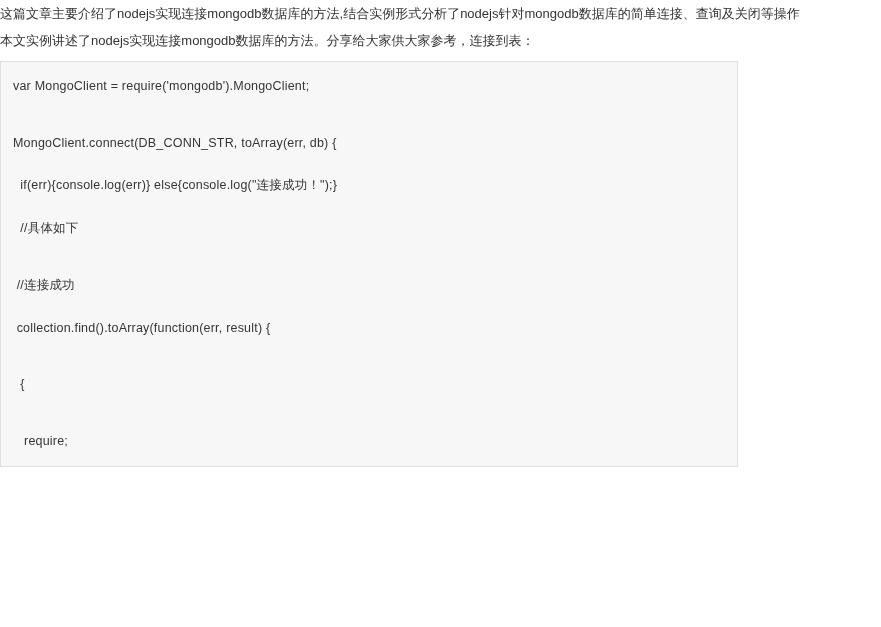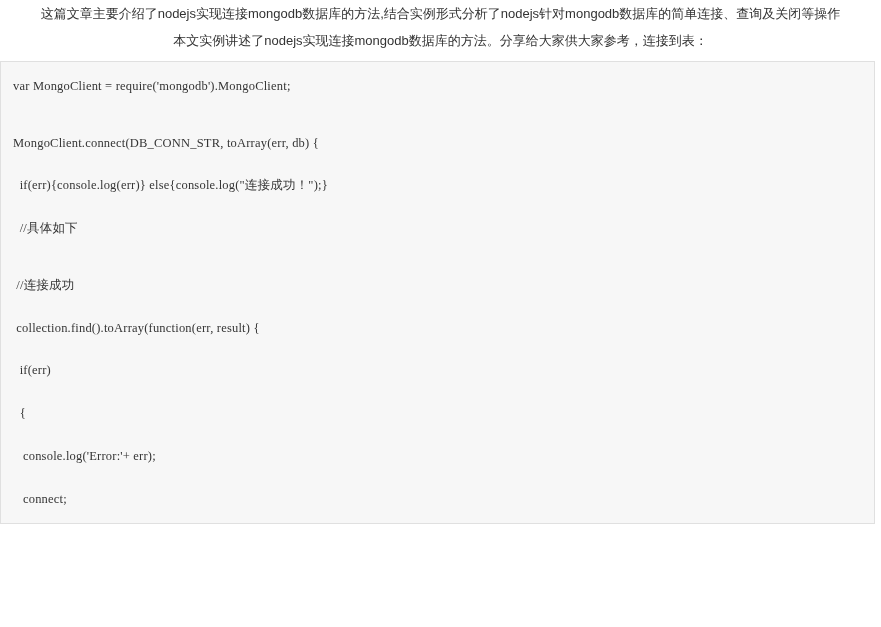--- a/index.html
+++ b/index.html
@@ -8,33 +8,32 @@
     font-family: "Microsoft YaHei", Arial, sans-serif;
     font-size: 13px;
     color: #333;
     background: #ffffff;
     width: 881px;
   }
   .intro {
     padding: 2px 0;
     line-height: 1.8;
     color: #333;
-    text-align: center;
   }
   .code-block {
     background: #f7f7f7;
     border: 1px solid #e0e0e0;
     margin-top: 6px;
     padding: 10px 12px;
-    font-family: Liberation Serif, serif;
+    font-family: Liberation Sans, sans-serif;
     font-size: 12.5px;
     color: #353535;
     line-height: 1.5;
     box-sizing: border-box;
-    width: 875px;
+    width: 738px;
   }
   .code-line {
     white-space: pre;
     margin: 5px 0;
     min-height: 16px;
     letter-spacing: 0.2px;
   }
   .blank {
     height: 14px;
   }
@@ -53,20 +52,18 @@
   <div class="blank"></div>
   <div class="code-line">  if(err){console.log(err)} else{console.log("连接成功！");}</div>
   <div class="blank"></div>
   <div class="code-line">  //具体如下</div>
   <div class="blank"></div>
   <div class="blank"></div>
   <div class="code-line"> //连接成功</div>
   <div class="blank"></div>
   <div class="code-line"> collection.find().toArray(function(err, result) {</div>
   <div class="blank"></div>
-  <div class="code-line">  if(err)</div>
   <div class="blank"></div>
   <div class="code-line">  {</div>
   <div class="blank"></div>
-  <div class="code-line">   console.log('Error:'+ err);</div>
   <div class="blank"></div>
-  <div class="code-line">   connect;</div>
+  <div class="code-line">   require;</div>
 </div>
 
 </body></html>

